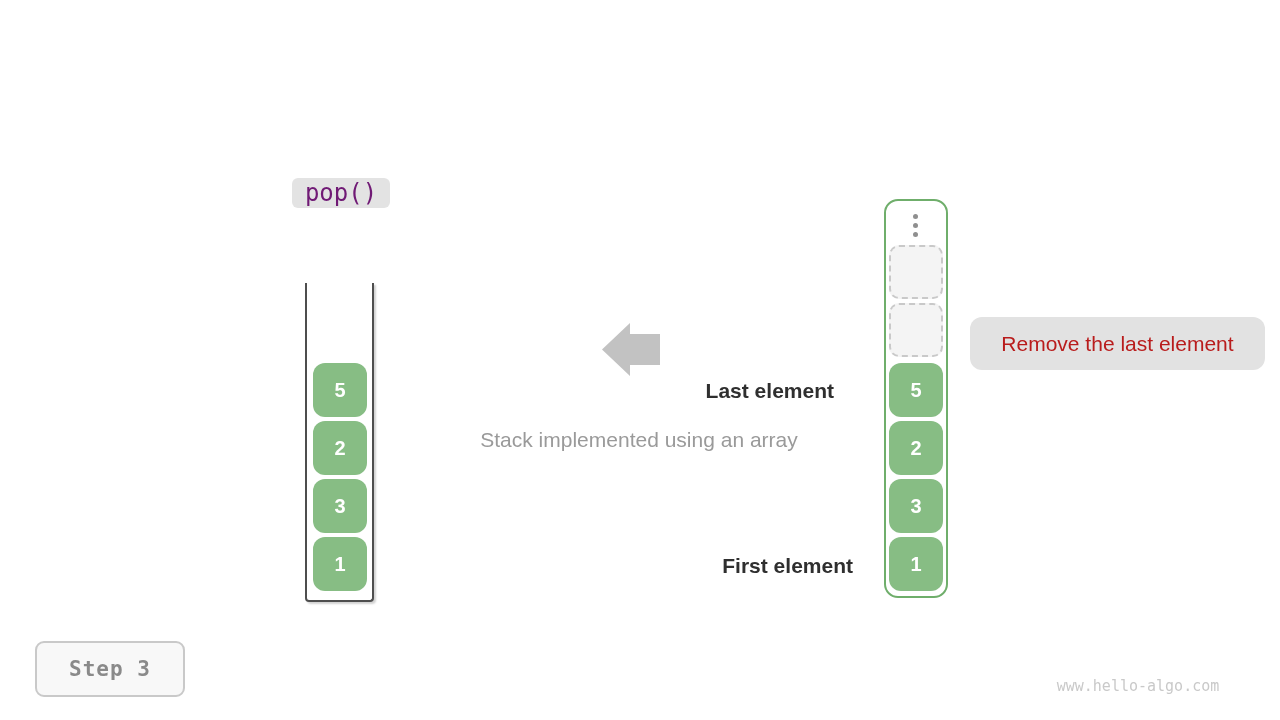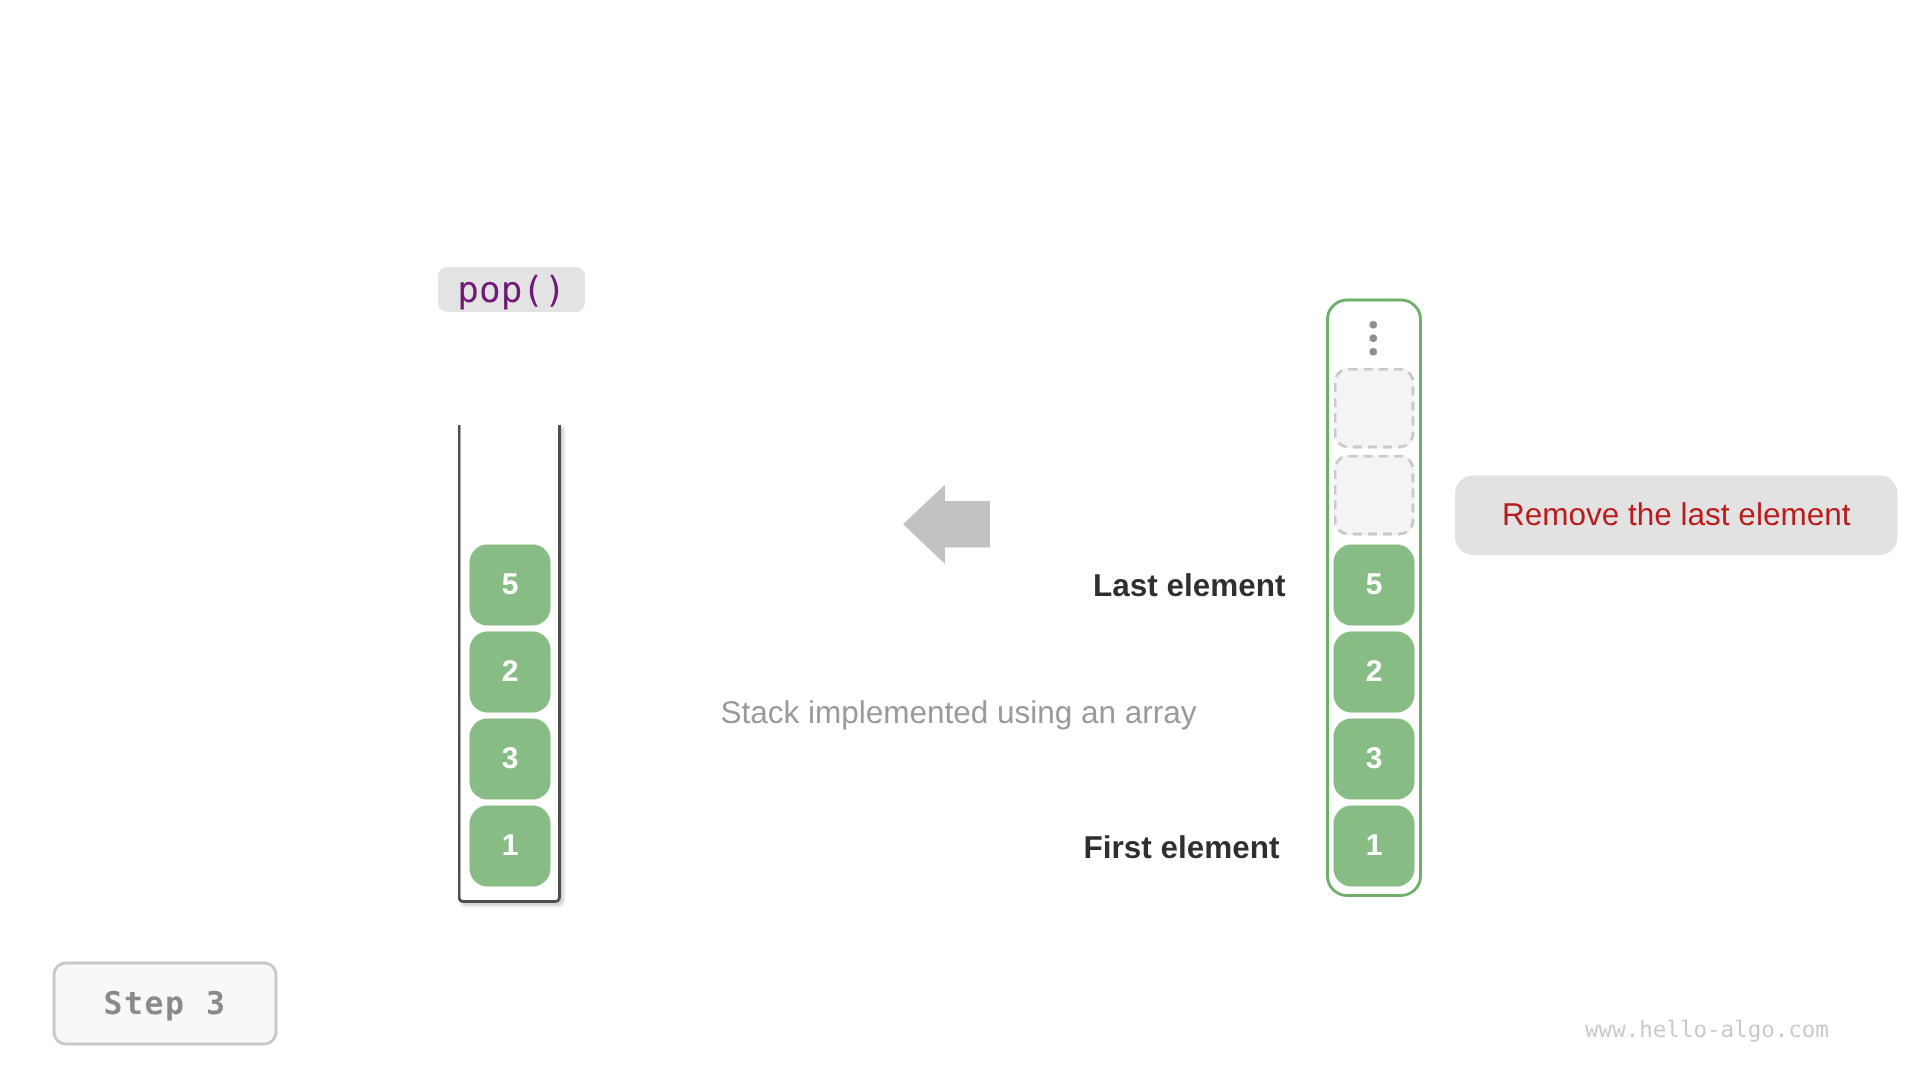--- a/index.html
+++ b/index.html
@@ -103,31 +103,30 @@
 
   .label-bold {
     position: absolute;
     width: 200px;
     text-align: right;
     font-size: 21px;
     font-weight: bold;
     color: #2f2f2f;
     line-height: 24px;
   }
-  .label-last  { left: 657px; top: 379px; text-align: right; }
+  .label-last  { left: 634px; top: 379px; text-align: right; }
   .label-first { left: 653px; top: 554px; }
 
   .caption {
     position: absolute;
     left: 439px; top: 428px;
     width: 400px;
     text-align: center;
     font-size: 21px;
     color: #9a9a9a;
-    margin-top: 36px;
   }
 
   
   .step-badge {
     position: absolute;
     left: 35px; top: 641px;
     width: 146px; height: 52px;
     background: #f8f8f8;
     border: 2px solid #c9c9c9;
     border-radius: 9px;

